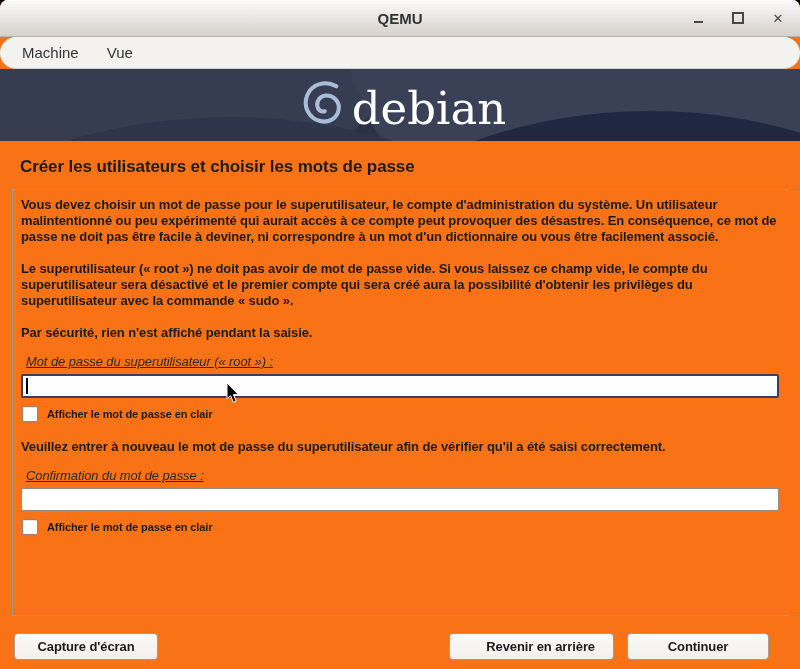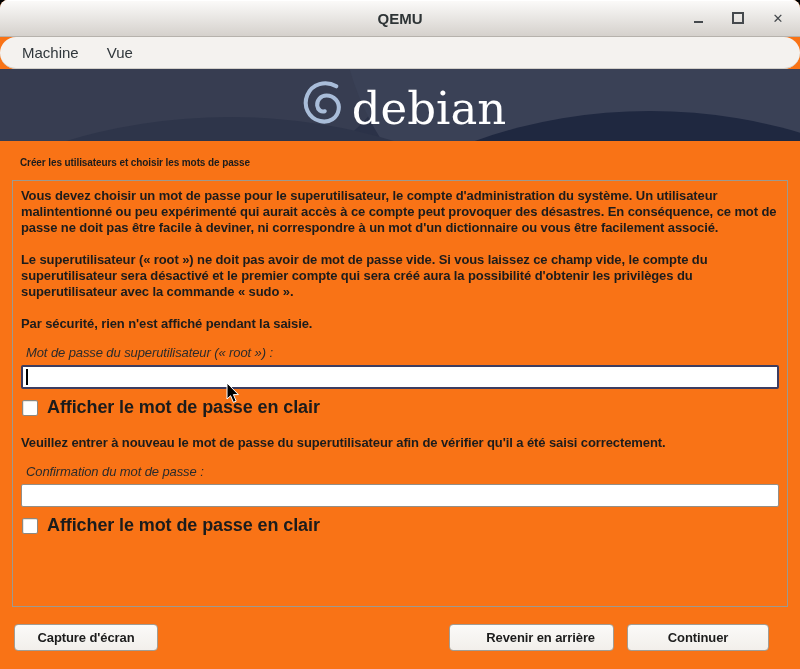--- a/index.html
+++ b/index.html
@@ -50,54 +50,55 @@
     display:flex;align-items:center;justify-content:center;gap:0;text-align:right;
   }
   .swirl{width:58px;height:58px;margin-top:2px;}
   .brand{
     font-family:"DejaVu Serif","Liberation Serif",serif;
     font-size:45px;color:#ffffff;line-height:1;letter-spacing:0px;margin-top:6px;
   }
   
   .content{padding:0 12px;color:#1c1c1c;}
   .page-title{
-    font-size:10px;font-weight:bold;padding:16px 8px 12px 8px;letter-spacing:-0.1px;
+    font-size:17px;font-weight:bold;padding:16px 8px 12px 8px;letter-spacing:-0.1px;
   }
   .frame{
     border:1px solid #9d9a90;height:427px;box-sizing:border-box;
     padding:7px 8px;overflow:hidden;
   }
   .para{
     font-size:13px;font-weight:bold;line-height:16px;letter-spacing:-0.1px;
     margin:0 0 16px 0;
   }
   .para.tight{margin-bottom:2px;}
   .field-label{
     font-size:13px;font-style:italic;color:#2b2b2b;letter-spacing:-0.1px;
     margin:13px 0 5px 5px;
+    text-decoration:underline;
   }
   .text-input{
     display:block;width:100%;box-sizing:border-box;height:23px;
     background:#fff;border:1px solid #948f86;border-radius:2px;
     font-size:13px;padding:2px 4px;outline:none;
     font-family:"Liberation Sans","DejaVu Sans",sans-serif;
   }
   .input-wrap{position:relative;margin-bottom:8px;}
   .input-wrap.focused .text-input{border:2px solid #3d3d60;height:24px;}
   .caret{
     position:absolute;left:5px;top:4px;width:1.5px;height:16px;background:#000;
   }
   .check-row{
     display:flex;align-items:center;gap:9px;margin:2px 0 14px 1px;cursor:default;
   }
   .checkbox{
     width:14px;height:14px;background:#fff;border:1px solid #8d887f;
     border-radius:2px;box-shadow:inset 1px 1px 0 #e8e6e2;flex:0 0 auto;
   }
-  .check-label{font-size:18px;font-weight:bold;letter-spacing:-0.1px;}
+  .check-label{font-size:11px;font-weight:bold;letter-spacing:-0.1px;}
   
   .button-row{
     display:flex;align-items:flex-end;margin-top:17px;padding:0 2px;
   }
   .btn{
     height:27px;box-sizing:border-box;
     background:linear-gradient(#fbfaf8,#f2efeb);
     border:1px solid #a19d94;border-radius:4px;
     font-size:13px;font-weight:bold;color:#1c1c1c;letter-spacing:-0.1px;
     padding:0 18px;display:flex;align-items:center;justify-content:center;

